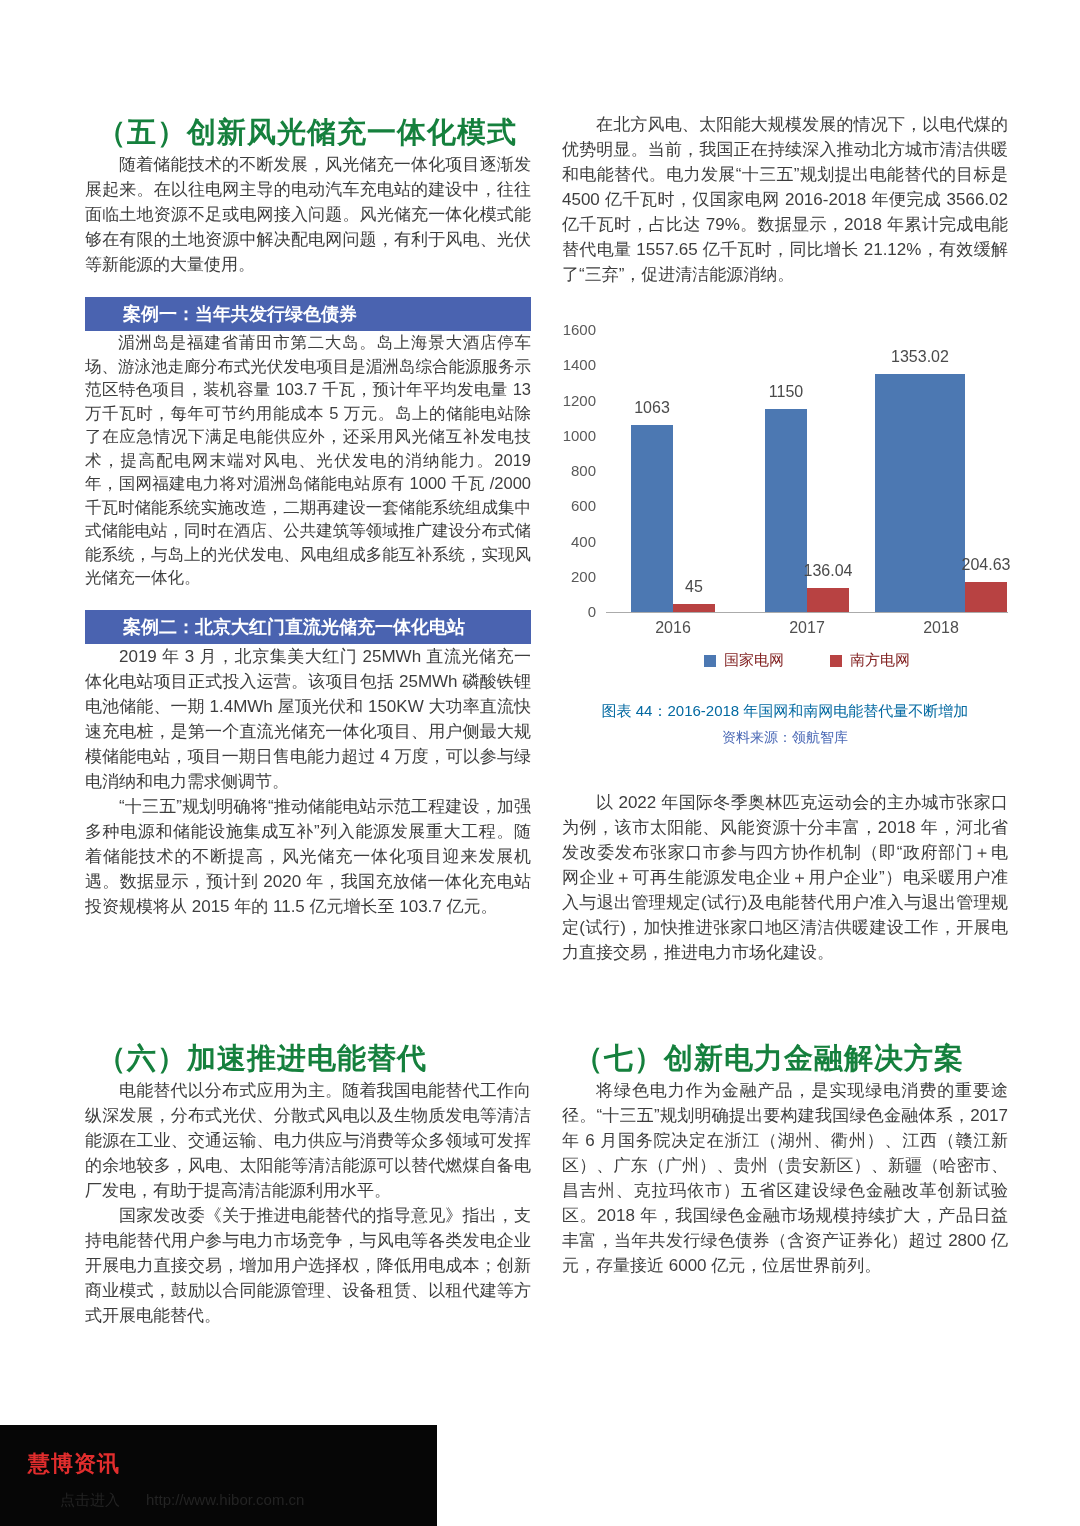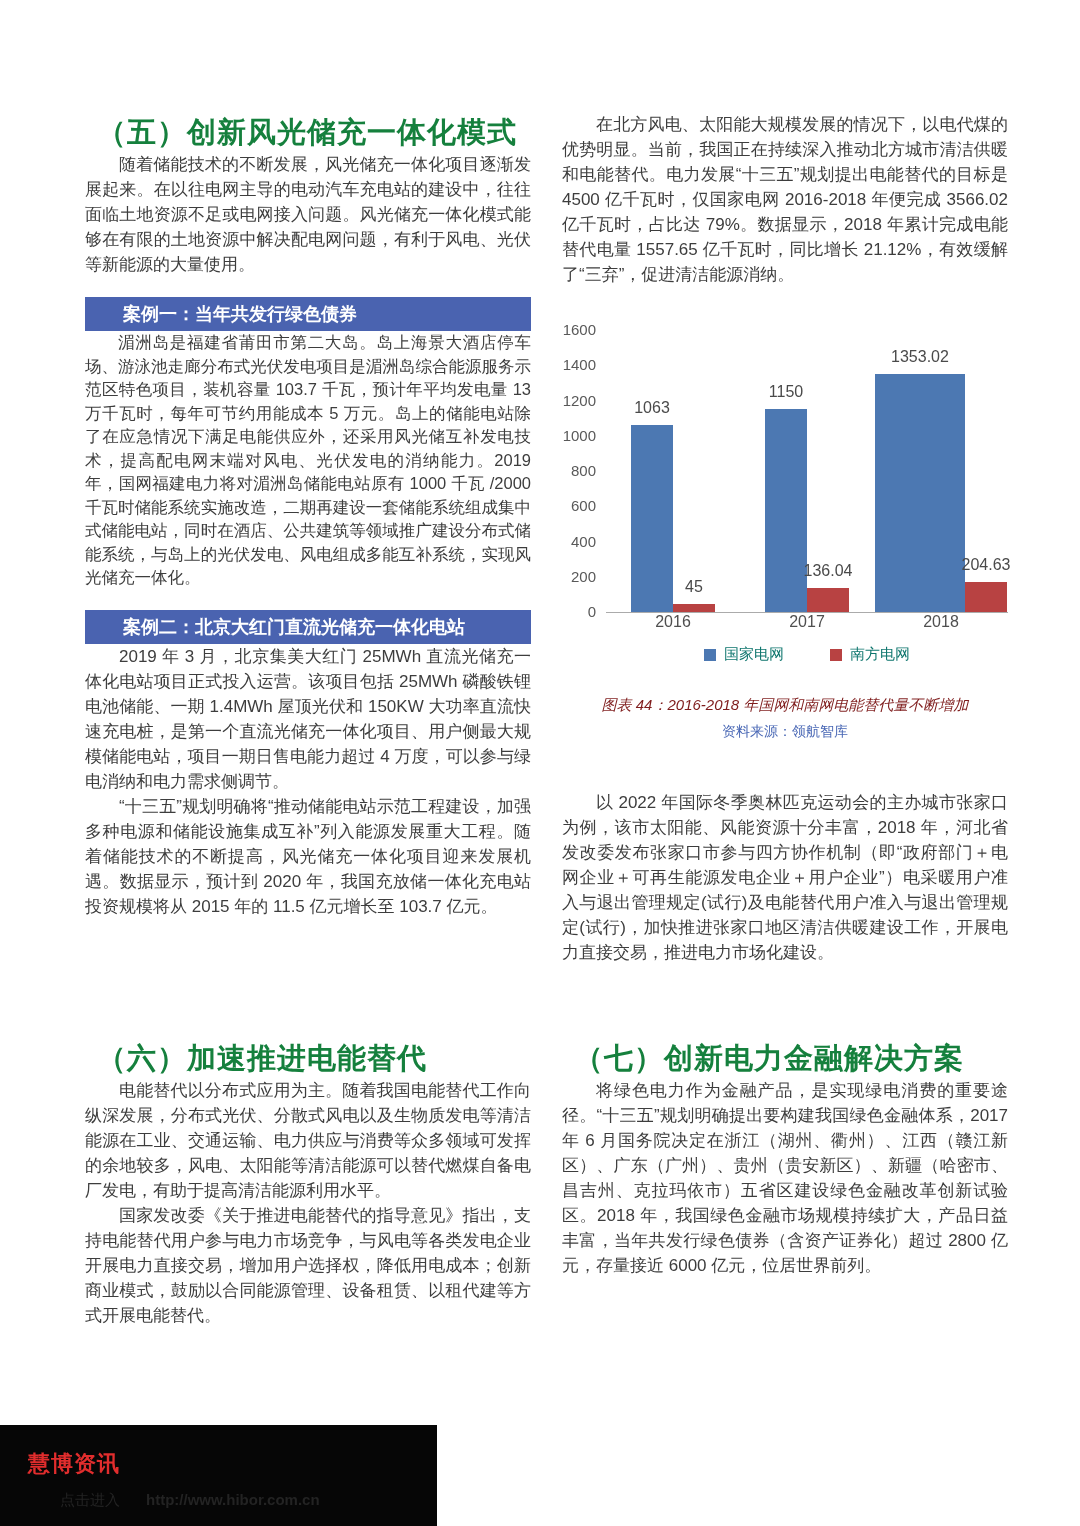--- a/index.html
+++ b/index.html
@@ -60,52 +60,52 @@
   .bar-group {
     position:absolute; bottom:0; height:100%;
     display:flex; align-items:flex-end; justify-content:center;
   }
   .bar { position:relative; width:42px; }
   .bar-label {
     position:absolute; top:-26px; left:50%;
     transform:translateX(-50%);
     white-space:nowrap; font-size:16px; color:#4a4a4a;
   }
-  .x-axis { display:flex; margin-left:44px; }
+  .x-axis { display:flex; margin-left:44px; margin-top:6px; }
   .xtick { flex:1; text-align:center; font-size:16px; color:#4f4f4f; }
   .legend {
     display:flex; justify-content:center; gap:46px;
     margin-top:14px; margin-left:44px;
   }
-  .legend-item { display:flex; align-items:center; gap:8px; font-size:15px; color:#0f766e; }
+  .legend-item { display:flex; align-items:center; gap:8px; font-size:15px; color:#7f1d1d; }
   .swatch { display:inline-block; width:12px; height:12px; }
   .chart-caption {
     margin-top:32px; text-align:center;
-    font-size:15px; color:#7f1d1d;font-style:italic;
+    font-size:15px; color:#0369a1;
   }
   .chart-source {
     margin-top:8px; text-align:center;
     font-size:14px; color:#4a68b5;
   }
 
   
   .footer-box {
     position:absolute; left:0; top:1425px;
     width:437px; height:101px; background:#060606;
   }
   .footer-logo {
     position:absolute; left:28px; top:24px;
     color:#e12d2d; font-size:22px; font-weight:bold; letter-spacing:1px;
   }
   .footer-links {
     position:absolute; left:60px; top:66px;
     display:flex; gap:26px;
     font-size:15px; color:#232323;
   }
-  .footer-links a { color:#232323; text-decoration:none;font-weight:bold; }
+  .footer-links a { color:#232323; text-decoration:none; }
 </style>
 </head>
 <body>
 
 <div class="page">
 
   <div class="col col-left-main">
     <h1 class="sec-title">（五）创新风光储充一体化模式</h1>
     <p class="body-text mt-p1">随着储能技术的不断发展，风光储充一体化项目逐渐发展起来。在以往电网主导的电动汽车充电站的建设中，往往面临土地资源不足或电网接入问题。风光储充一体化模式能够在有限的土地资源中解决配电网问题，有利于风电、光伏等新能源的大量使用。</p>
 

